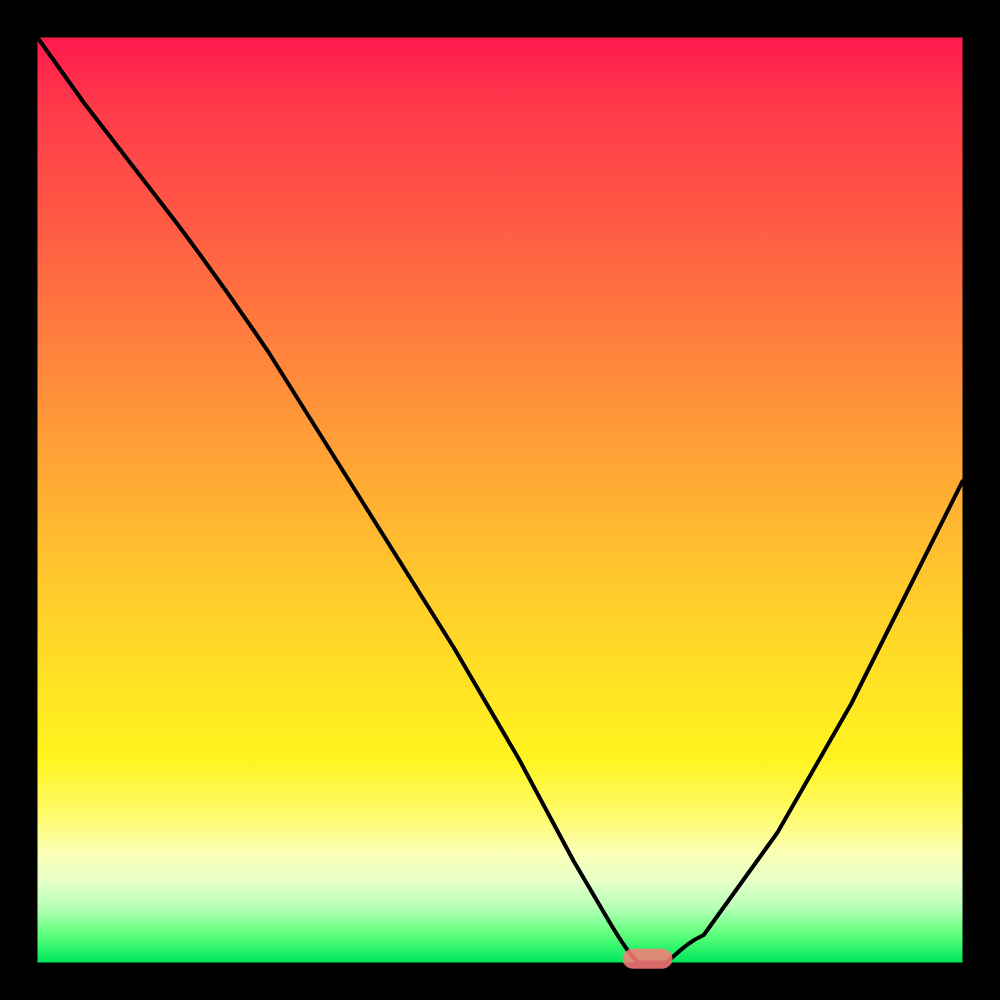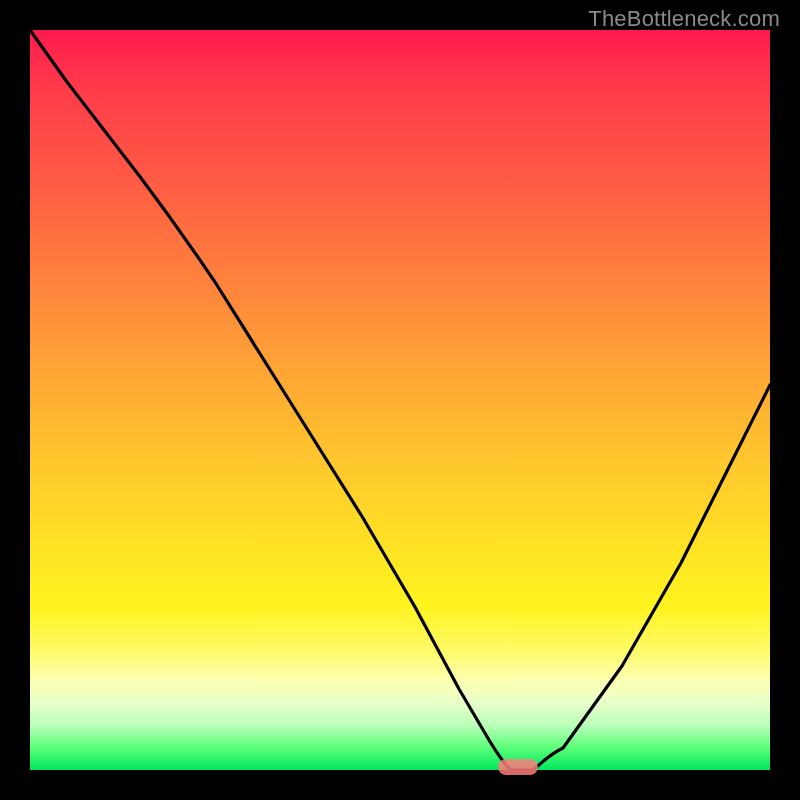--- a/index.html
+++ b/index.html
@@ -91,14 +91,13 @@
              L 503 740
              C 515 730, 520 724, 533 718
              L 592 636
              L 651 533
              L 703 429
              L 740 355" fill="none" stroke="#000" stroke-width="3.2" stroke-linejoin="round" stroke-linecap="round"></path>
   </svg>
 
   <div class="marker" style="left: calc(30px + 740px * 0.66 - 20px); top: calc(30px + 740px - 11px);"></div>
 
-  <div class="watermark">TheBottleneck.com</div>
 </div>
 
 </body></html>

